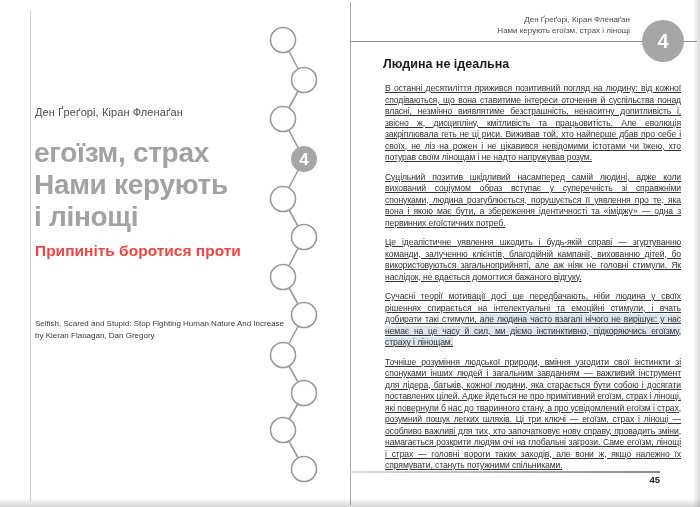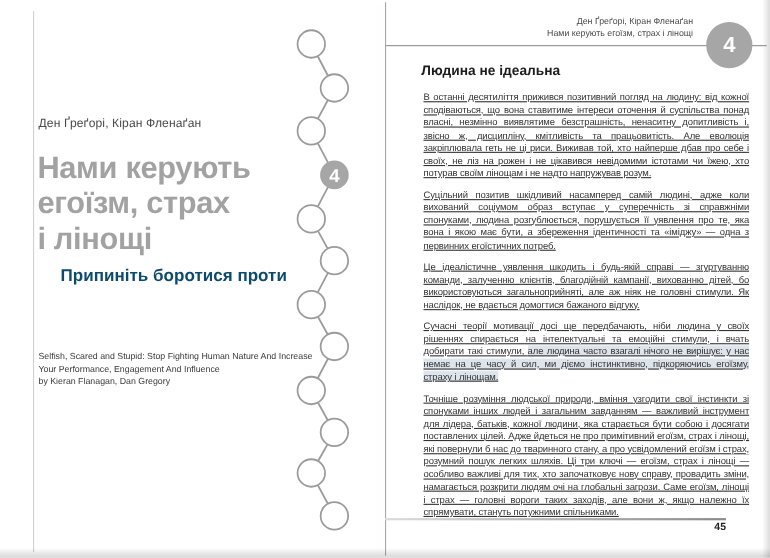--- a/index.html
+++ b/index.html
@@ -13,21 +13,21 @@
 
   
   .left-page-border{position:absolute;left:30px;top:10px;width:1px;height:492px;background:#d0d0d0;}
   .gutter-line{position:absolute;left:350px;top:2px;width:1px;height:503px;background:#a8a8a8;box-shadow:-4px 0 8px rgba(0,0,0,0.06);}
   .bottom-shadow{position:absolute;left:0;top:498px;width:700px;height:9px;background:linear-gradient(to bottom,rgba(0,0,0,0),rgba(0,0,0,0.16));}
   .right-shadow{position:absolute;left:693px;top:0;width:7px;height:507px;background:linear-gradient(to right,rgba(0,0,0,0),rgba(0,0,0,0.14));}
 
   
   .authors{position:absolute;left:35px;top:106px;font-size:11px;color:#4a4a4a;letter-spacing:0.1px;}
   .book-title{position:absolute;left:34px;top:137px;margin:0;font-size:28px;line-height:32px;font-weight:bold;color:var(--title-gray,#a2a2a2);letter-spacing:-0.3px;}
-  .subtitle{position:absolute;left:35px;top:239px;font-size:15.5px;line-height:23.5px;font-weight:bold;color:#0c4a6e;margin-left:20px;}
+  .subtitle{position:absolute;left:35px;top:239px;font-size:15.5px;line-height:23.5px;font-weight:bold;color:#ef4444;}
   .orig-ref{position:absolute;left:35px;top:318px;font-size:8px;line-height:11.7px;color:#3a3a3a;}
 
   .chain-svg{position:absolute;left:0;top:0;width:700px;height:507px;pointer-events:none;}
 
   
   .rp-header{position:absolute;left:400px;top:15px;width:230px;text-align:right;font-size:8px;line-height:10.5px;color:#4a4a4a;}
   .header-rule{position:absolute;left:351px;top:41px;width:346px;height:1px;background:var(--rule-gray,#8f8f8f);}
   .chapter-badge{
     position:absolute;left:642px;top:20px;width:42px;height:42px;border-radius:50%;
     background:var(--badge-gray,#a6a6a6);color:#fff;font-size:20px;font-weight:bold;
@@ -47,32 +47,31 @@
 
   <div class="left-page-border"></div>
   <div class="gutter-line"></div>
   <div class="bottom-shadow"></div>
   <div class="right-shadow"></div>
 
   <div>
     <div class="authors">Ден Ґреґорі, Кіран Фленаґан</div>
 
     <h1 class="book-title">
+      <div>егоїзм, страх</div>
       <div>Нами керують</div>
-      <div>егоїзм, страх</div>
       <div>і лінощі</div>
     </h1>
 
     <div class="subtitle">
       <div>Припиніть боротися проти</div>
     </div>
 
     <div class="orig-ref">
       <div>Selfish, Scared and Stupid: Stop Fighting Human Nature And Increase</div>
-      <div>Your Performance, Engagement And Influence</div>
       <div>by Kieran Flanagan, Dan Gregory</div>
     </div>
 
     <svg id="chain-svg" class="chain-svg" viewBox="0 0 700 507">
         <line x1="283" y1="40" x2="304" y2="80" stroke="#9b9b9b" stroke-width="1.6"></line>
         <line x1="304" y1="80" x2="283" y2="119" stroke="#9b9b9b" stroke-width="1.6"></line>
         <line x1="283" y1="119" x2="304" y2="159" stroke="#9b9b9b" stroke-width="1.6"></line>
         <line x1="304" y1="159" x2="283" y2="199" stroke="#9b9b9b" stroke-width="1.6"></line>
         <line x1="283" y1="199" x2="304" y2="237" stroke="#9b9b9b" stroke-width="1.6"></line>
         <line x1="304" y1="237" x2="283" y2="277" stroke="#9b9b9b" stroke-width="1.6"></line>

